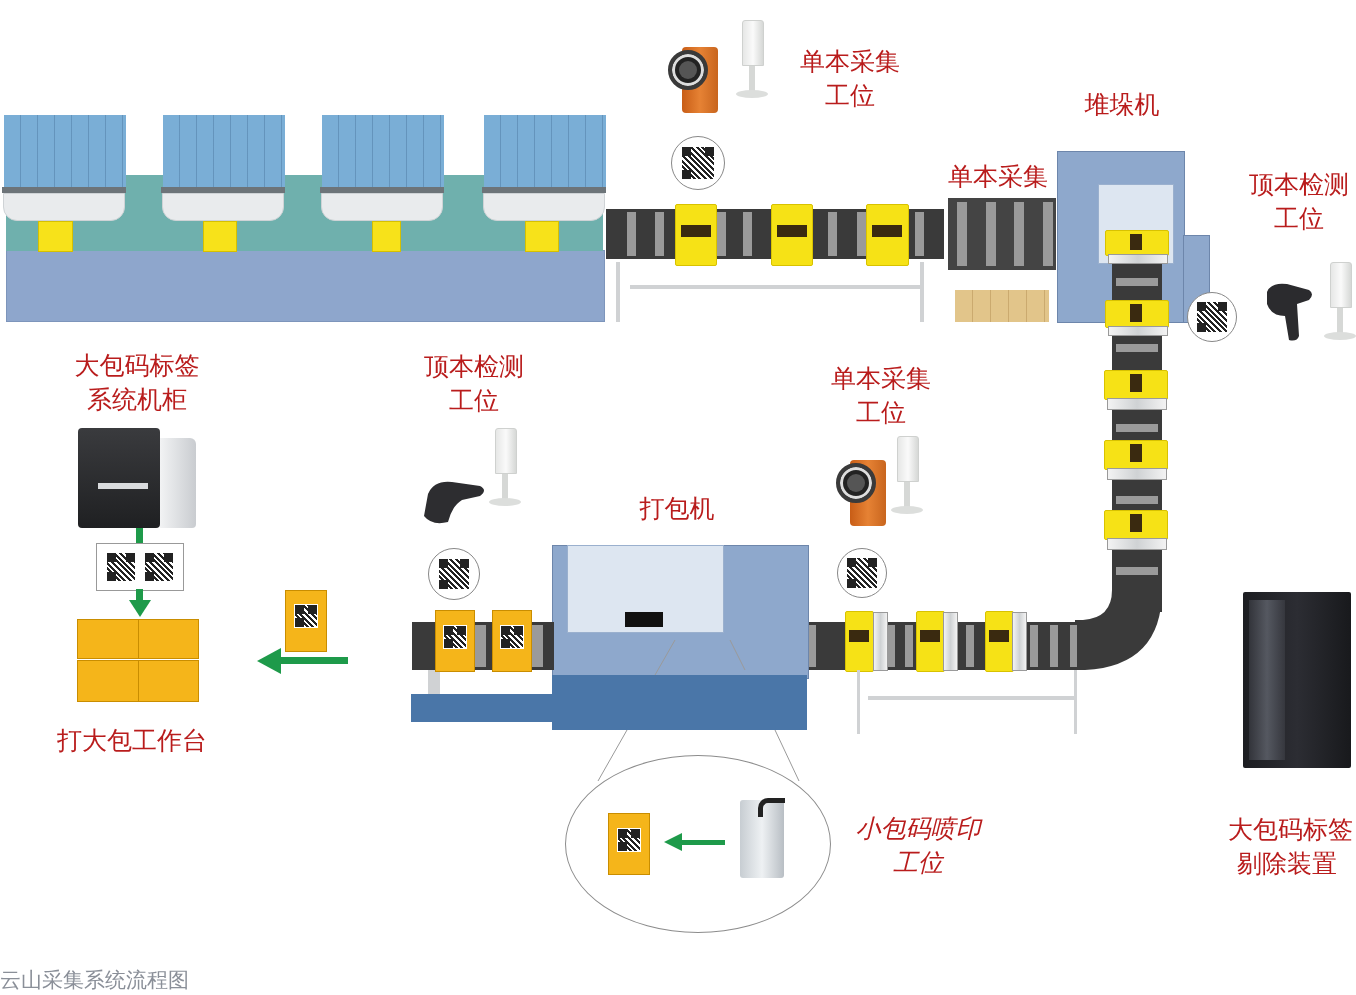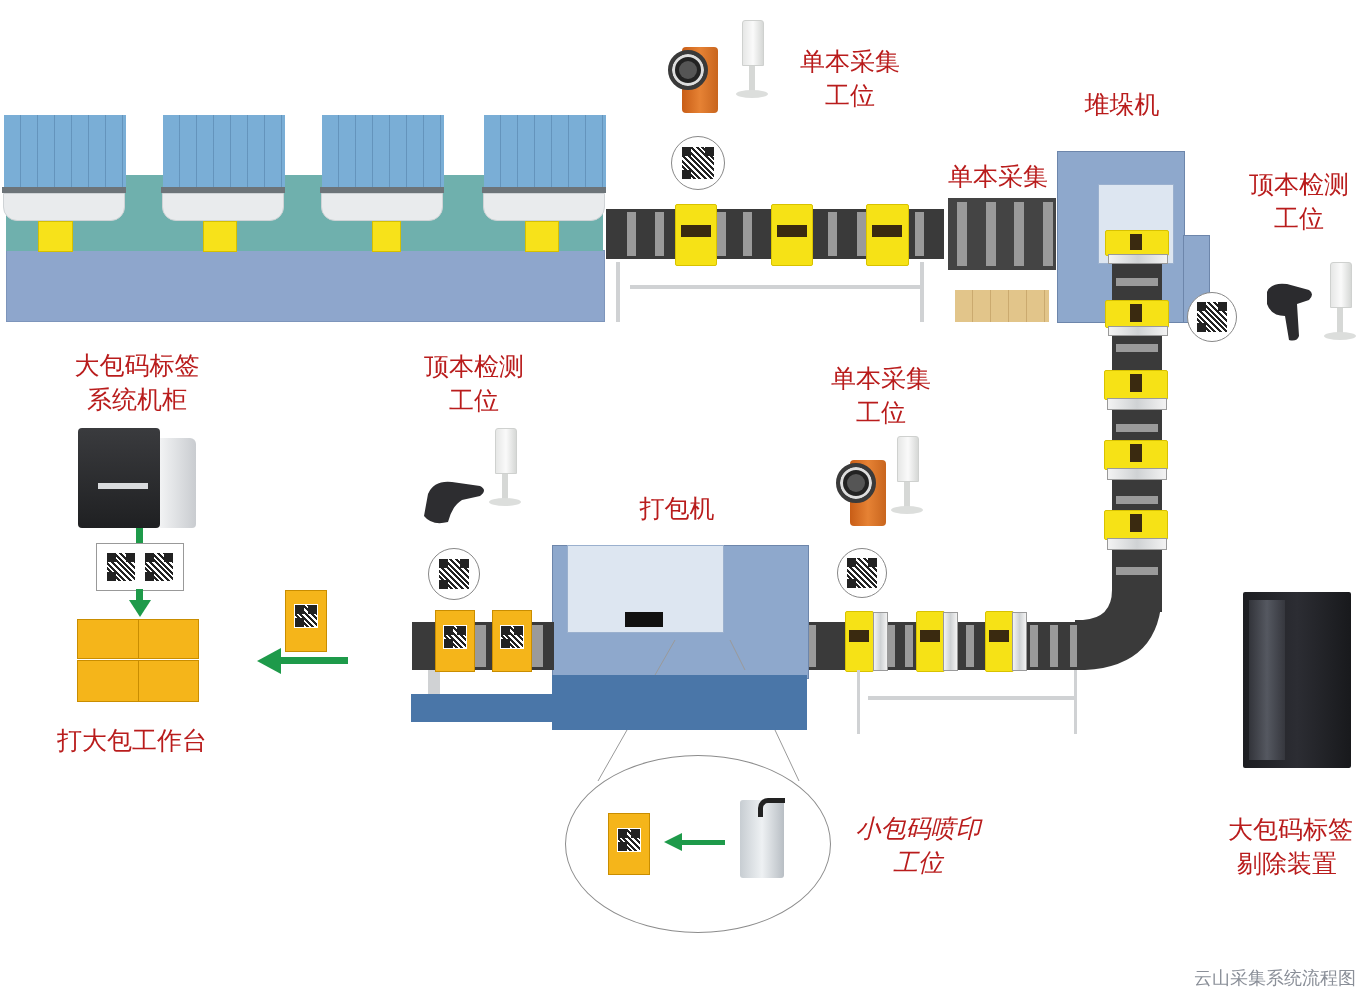--- a/index.html
+++ b/index.html
@@ -1,21 +1,21 @@
 <!DOCTYPE html>
 <html><head>
 <meta charset="utf-8">
 <style>
   html, body { margin: 0; padding: 0; background: #ffffff; }
   body { width: 1356px; height: 995px; position: relative; overflow: hidden;
          font-family: "DejaVu Sans", "Liberation Sans", sans-serif; color: #2e2e2e; }
   .abs { position: absolute; }
   .label { position: absolute; text-align: center; font-size: 25px; line-height: 34px; color: #b91c1c; white-space: nowrap; }
   .label div { display: block; }
-  .caption { position: absolute; left: 0; width: 1356px; top: 966px; text-align: right; font-size: 18px; color: #8a8f98; }
+  .caption { position: absolute; left: 0; width: 1356px; top: 966px; text-align: left; font-size: 21px; color: #8a8f98; }
 
   
   .station-panel { position: absolute; width: 122px; height: 72px; background: #7aaed6;
     background-image: repeating-linear-gradient(90deg, rgba(0,0,0,0) 0, rgba(0,0,0,0) 16px, rgba(60,100,140,0.35) 16px, rgba(60,100,140,0.35) 17px); }
   .station-bar { position: absolute; width: 124px; height: 6px; background: #6d7479; }
   .station-hood { position: absolute; width: 120px; height: 26px; background: #e9ebed; border-radius: 0 0 14px 14px; border: 1px solid #cfd3d6; }
   .yellow-card { position: absolute; background: #f7e21a; border: 1px solid #d6c000; }
   .card-mark { position: absolute; background: #3a2a10; }
 
   

